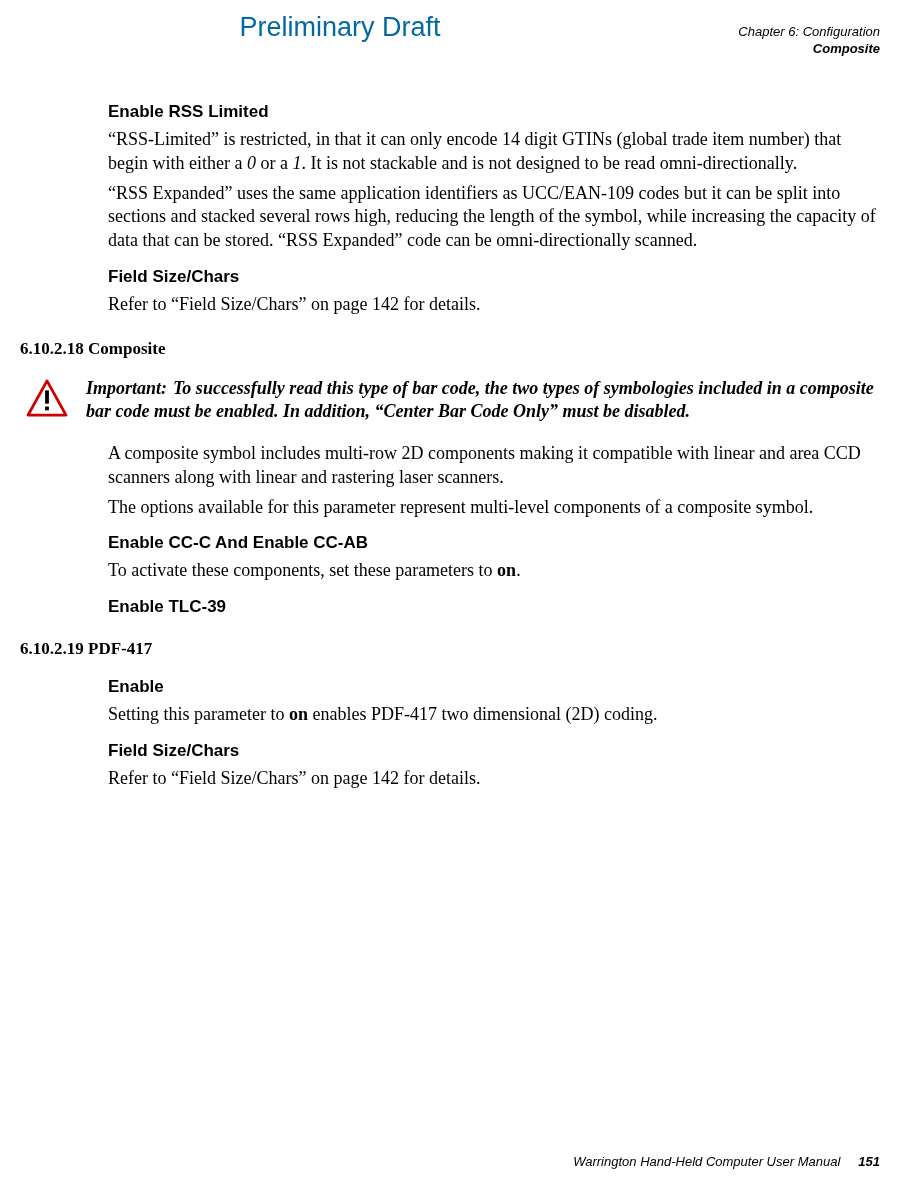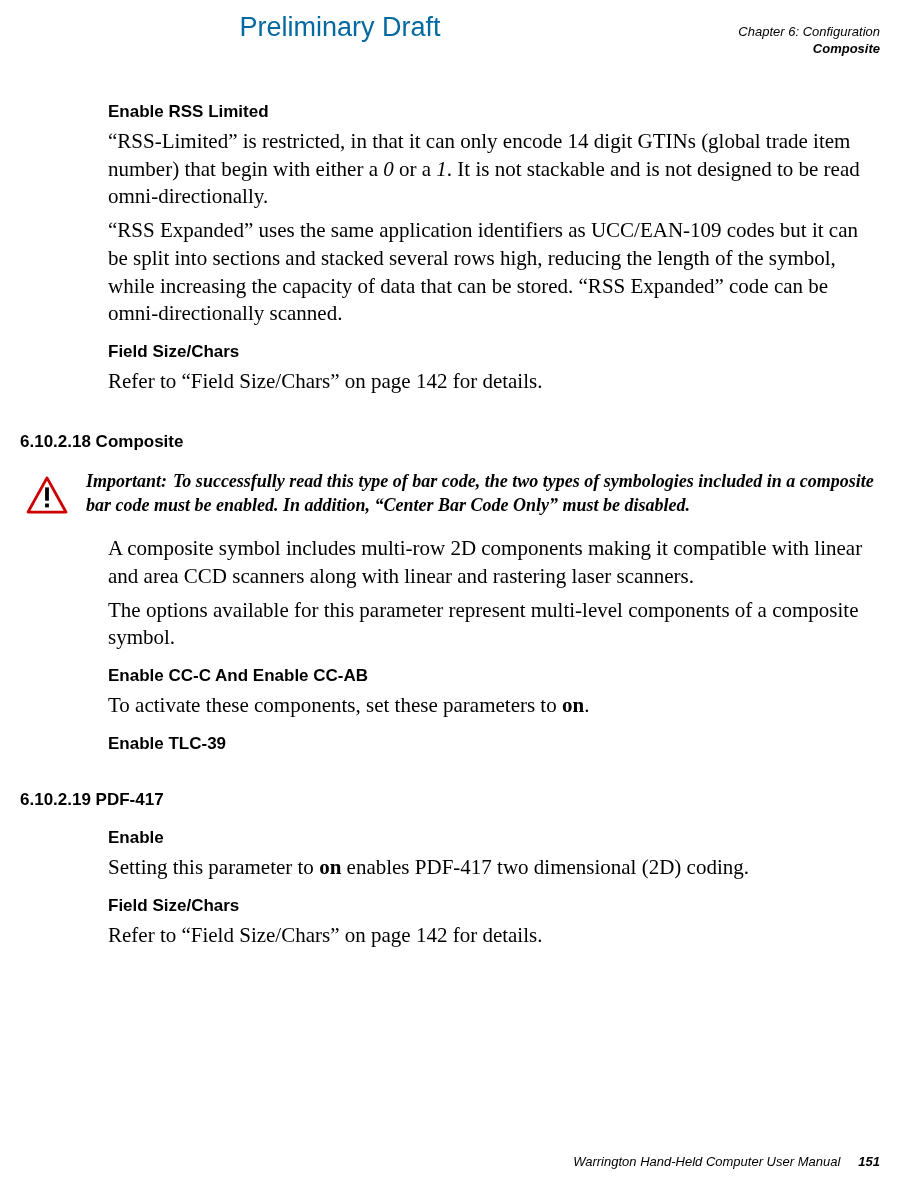--- a/index.html
+++ b/index.html
@@ -49,36 +49,36 @@
       padding: 0 38px 0 108px;
     }
     .sub-heading {
       font-family: Verdana, Arial, sans-serif;
       font-weight: bold;
       font-size: 17px;
       margin-top: 14px;
       margin-bottom: 6px;
     }
     .body-text {
-      font-size: 21px;
+      font-size: 18px;
       line-height: 1.32;
       margin-bottom: 6px;
     }
     .section-heading {
-      font-family: Liberation Sans, sans-serif;
+      font-family: Liberation Serif, serif;
       font-weight: bold;
       font-size: 17px;
       margin-left: -108px;
-      margin-top: 36px;
+      margin-top: 22px;
       margin-bottom: 18px;
       padding-left: 20px;
     }
     .important-block {
       display: flex;
-      align-items: center;
+      align-items: flex-start;
       margin-top: 16px;
       margin-bottom: 18px;
       margin-left: -82px;
       padding-right: 0;
     }
     .warn-icon {
       width: 42px;
       height: 38px;
       flex-shrink: 0;
       margin-right: 18px;

